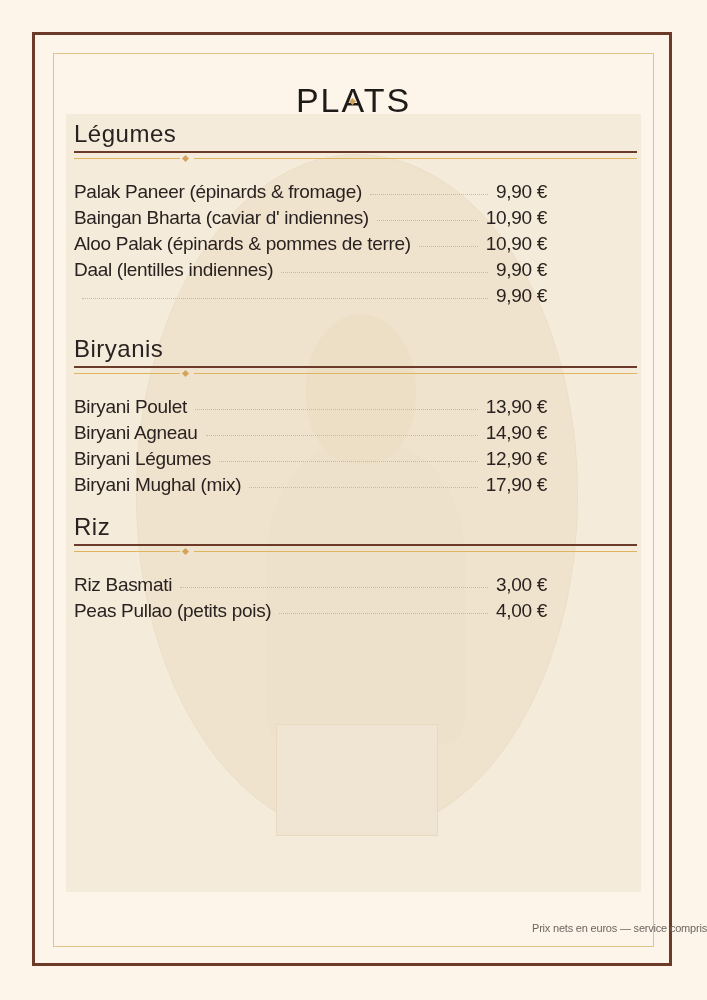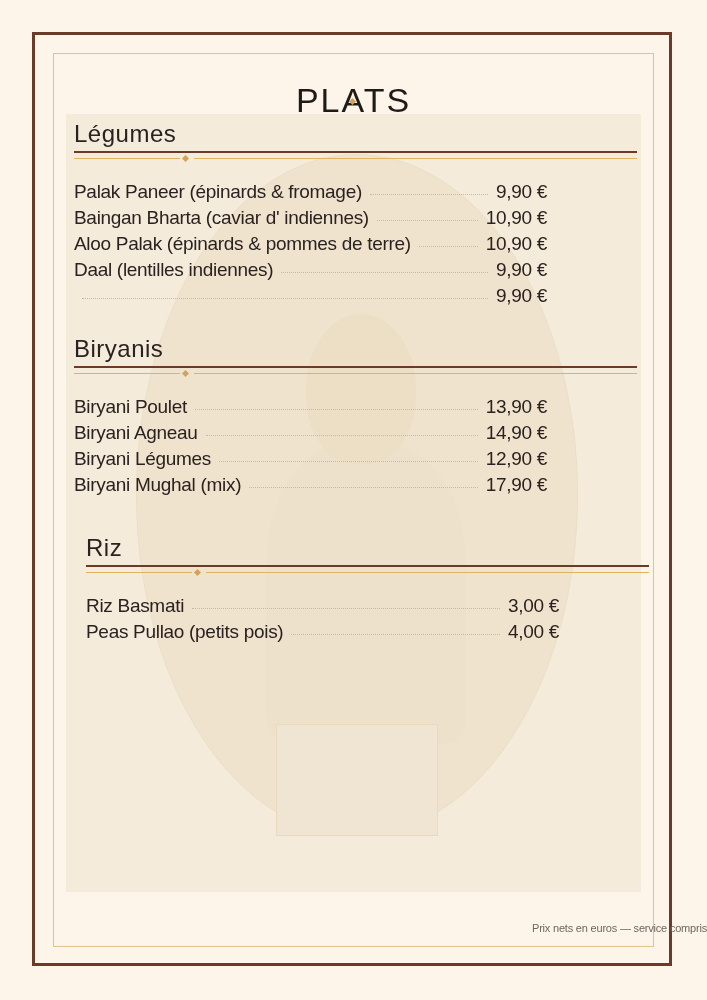--- a/index.html
+++ b/index.html
@@ -218,21 +218,21 @@
       <span class="item-price">12,90 €</span>
     </div>
     <div class="item">
       <span class="item-name">Biryani Mughal (mix)</span>
       <span class="leader"></span>
       <span class="item-price">17,90 €</span>
     </div>
   </div>
 </div>
 
-<div class="section" style="top:534px;margin-left:12px;">
+<div class="section" style="top:513px;">
   <h2 class="section-heading">Riz</h2>
   <div class="rule-dark"></div>
   <div class="rule-gold-wrap">
     <div class="rule-gold left"></div>
     <div class="rule-diamond"></div>
     <div class="rule-gold right"></div>
   </div>
   <div class="items">
     <div class="item">
       <span class="item-name">Riz Basmati</span>

